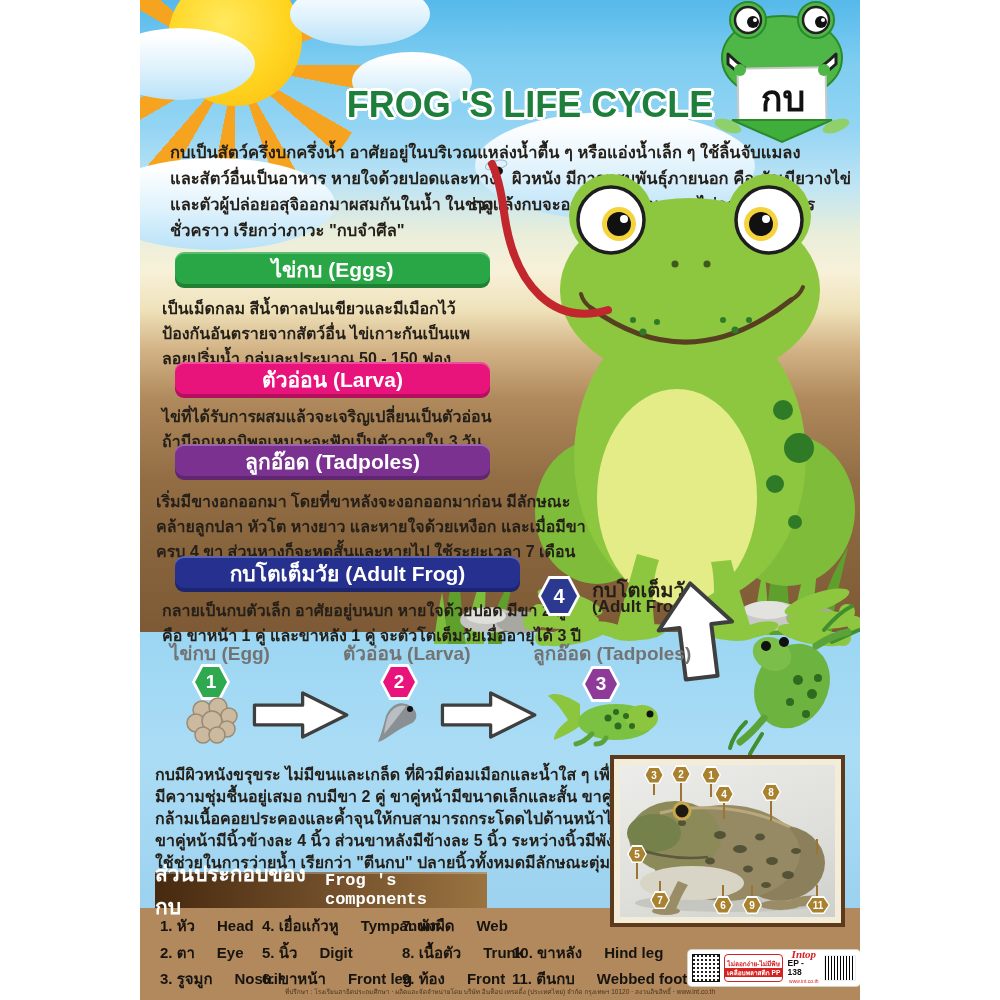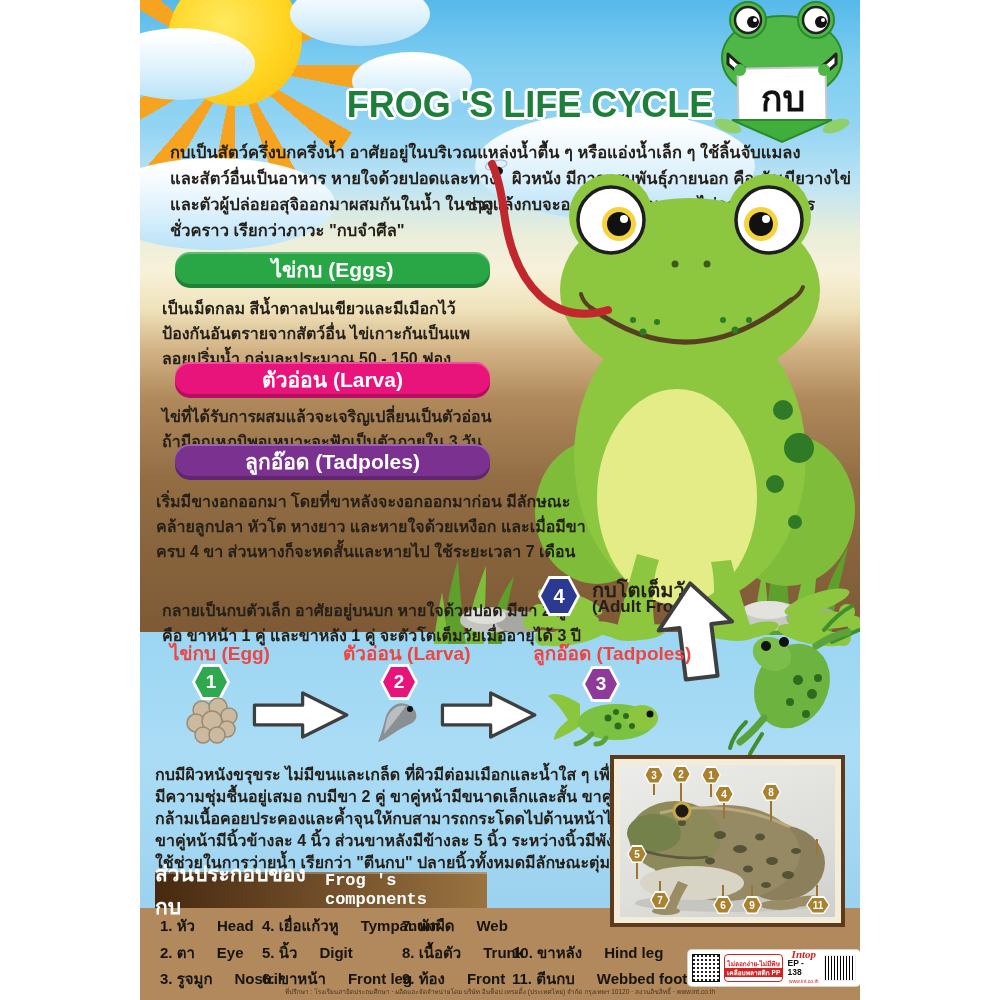--- a/index.html
+++ b/index.html
@@ -28,24 +28,24 @@
     2px 2px 0 #fff,-2px -2px 0 #fff,2px -2px 0 #fff,-2px 2px 0 #fff;}
   .title-th{position:absolute;left:195px;top:12px;width:400px;text-align:center;
     font-size:58px;font-weight:bold;color:#121212;letter-spacing:1px;}
   .title-en{position:absolute;left:165px;top:84px;width:450px;text-align:center;
     font-size:36px;font-weight:bold;color:#1d7f3b;}
 
   
   .t{position:absolute;white-space:nowrap;color:#241f18;font-weight:bold;}
   .intro{font-size:16.5px;}
   .body-line{font-size:16px;}
-  .strip-label{font-size:19px;color:#ef4444;}
-
-  
-  .banner{position:absolute;height:36px;border-radius:15px;color:#fff;font-weight:bold;
+  .strip-label{font-size:19px;color:#737373;}
+
+  
+  .banner{position:absolute;height:36px;border-radius:9px;color:#fff;font-weight:bold;
     font-size:21px;text-align:center;line-height:35px;
     box-shadow:inset 0 -4px 0 rgba(0,0,0,.22), inset 0 2px 0 rgba(255,255,255,.25);}
 
   
   .hexb{position:absolute;}
   .hexclip{clip-path:polygon(25% 0,75% 0,100% 50%,75% 100%,25% 100%,0 50%);}
   .hexb .ho{position:absolute;inset:0;background:#fff;}
   .hexb .hi{position:absolute;inset:3px;}
   .hexb span{position:absolute;inset:0;z-index:2;display:flex;align-items:center;
     justify-content:center;color:#fff;font-weight:bold;}
@@ -266,20 +266,21 @@
 
   <div class="banner" style="left:35px;top:362px;width:315px;background:#e9147b;">ตัวอ่อน (Larva)</div>
   <div class="t body-line" style="left:22px;top:404px;">ไข่ที่ได้รับการผสมแล้วจะเจริญเปลี่ยนเป็นตัวอ่อน</div>
   <div class="t body-line" style="left:22px;top:429px;">ถ้ามีอุณหภูมิพอเหมาะจะฟักเป็นตัวภายใน 3 วัน</div>
 
   <div class="banner" style="left:35px;top:444px;width:315px;background:#7b3190;">ลูกอ๊อด (Tadpoles)</div>
   <div class="t body-line" style="left:16px;top:489px;">เริ่มมีขางอกออกมา โดยที่ขาหลังจะงอกออกมาก่อน มีลักษณะ</div>
   <div class="t body-line" style="left:16px;top:514px;">คล้ายลูกปลา หัวโต หางยาว และหายใจด้วยเหงือก และเมื่อมีขา</div>
   <div class="t body-line" style="left:16px;top:539px;">ครบ 4 ขา ส่วนหางก็จะหดสั้นและหายไป ใช้ระยะเวลา 7 เดือน</div>
 
+  <div class="banner" style="left:35px;top:556px;width:345px;background:#26308f;">กบโตเต็มวัย (Adult Frog)</div>
   <div class="t body-line" style="left:22px;top:598px;">กลายเป็นกบตัวเล็ก อาศัยอยู่บนบก หายใจด้วยปอด มีขา 2 คู่</div>
   <div class="t body-line" style="left:22px;top:623px;">คือ ขาหน้า 1 คู่  และขาหลัง 1 คู่  จะตัวโตเต็มวัยเมื่ออายุได้ 3 ปี</div>
 
   
   <div class="hexb" style="left:398px;top:576px;width:42px;height:40px;">
     <div class="ho hexclip"></div>
         <div class="hi hexclip" style="background:#2b3990;"></div>
     <span style="font-size:20px;">4</span>
   </div>
   <div class="t" style="left:452px;top:574px;font-size:20px;">กบโตเต็มวัย</div>

